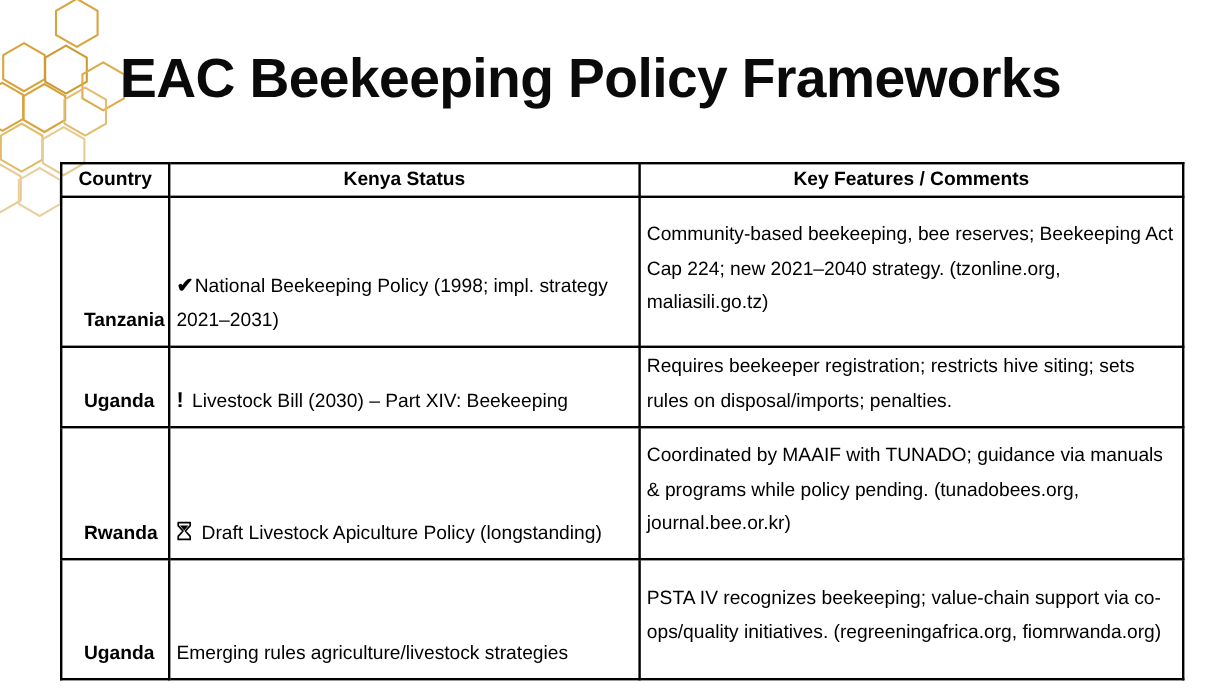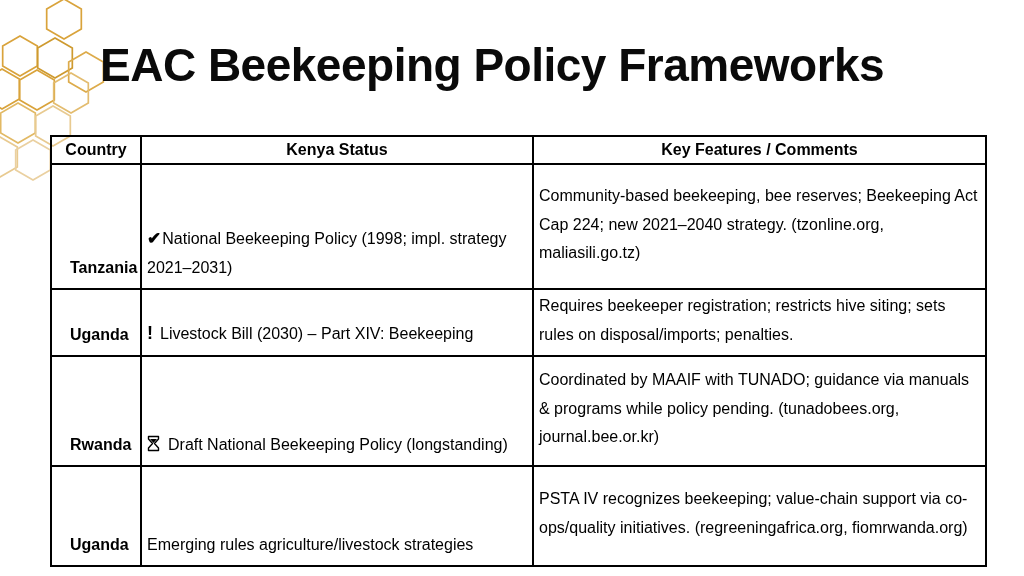--- a/index.html
+++ b/index.html
@@ -87,21 +87,21 @@
           <span class="status-icon">!</span><span>Livestock Bill (2030) – Part XIV: Beekeeping</span>
         </td>
         <td class="features">Requires beekeeper registration; restricts hive siting; sets rules on disposal/imports; penalties.</td>
       </tr>
       <tr class="r-uganda">
         <td class="country">Rwanda</td>
         <td class="status">
           <svg class="hourglass" width="13" height="17" viewBox="0 0 13 17" aria-hidden="true">
             <path d="M1.5 1.5 h10 v2.5 L7.5 8.5 l4 4.5 v2.5 h-10 v-2.5 l4-4.5 -4-4.5 z" fill="none" stroke="#000" stroke-width="1.4" stroke-linejoin="round"></path>
             <path d="M3 4 h7 l-3.5 4 z" fill="#000"></path>
-          </svg><span>Draft National Beekeeping Policy (longstanding)</span>
+          </svg><span>Draft Livestock Apiculture Policy (longstanding)</span>
         </td>
         <td class="features">Coordinated by MAAIF with TUNADO; guidance via manuals &amp; programs while policy pending. (tunadobees.org, journal.bee.or.kr)</td>
       </tr>
       <tr class="r-rwanda">
         <td class="country">Uganda</td>
         <td class="status">
           <span>Emerging rules agriculture/livestock strategies</span>
         </td>
         <td class="features">PSTA IV recognizes beekeeping; value-chain support via co-ops/quality initiatives. (regreeningafrica.org, fiomrwanda.org)</td>
       </tr>

